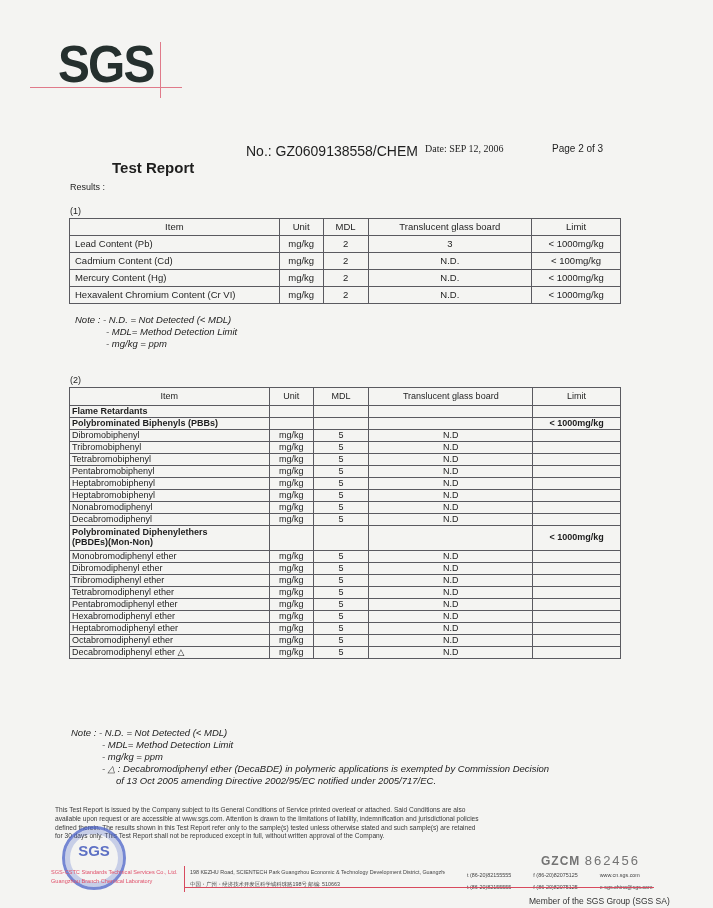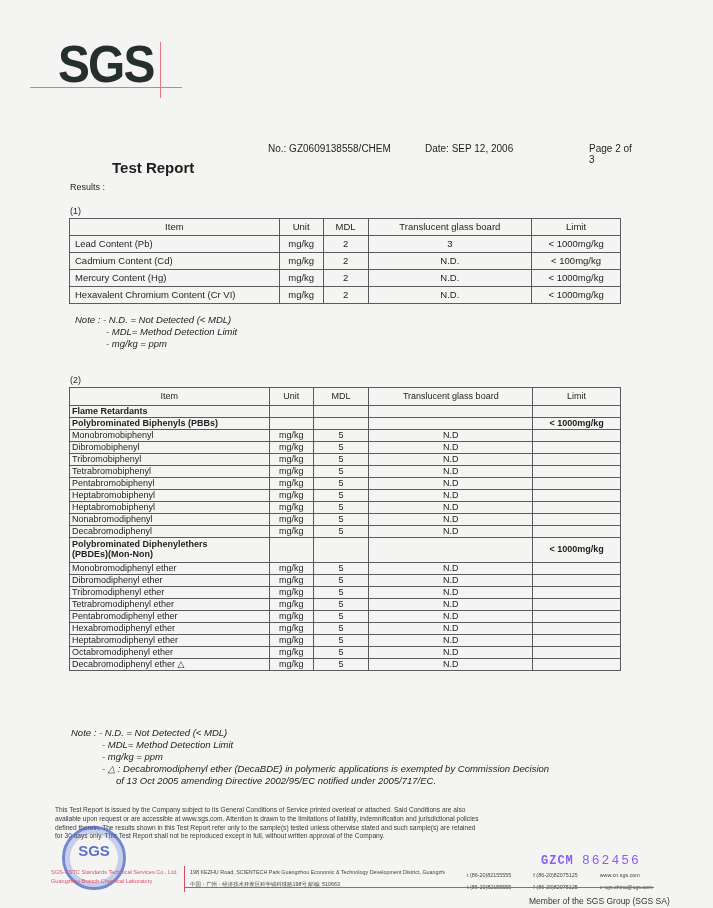--- a/index.html
+++ b/index.html
@@ -14,23 +14,23 @@
     font-family: "Liberation Sans", sans-serif; font-weight: bold;
     font-size: 52px; letter-spacing: -2px; color: #25302e;
     transform: scaleX(0.92); transform-origin: left top;
     line-height: 52px;
   }
   .logo-hline { position: absolute; left: 30px; top: 87px; width: 152px; height: 1px; background: #e07a8a; }
   .logo-vline { position: absolute; left: 160px; top: 42px; width: 1px; height: 56px; background: #e07a8a; }
 
   .header { position: absolute; top: 139px; left: 112px; width: 520px; height: 20px; }
   .header .title { position: absolute; left: 0; top: 0; font-weight: bold; font-size: 15px; margin-top: 20px; }
-  .header .no { position: absolute; left: 156px; top: 4px; font-size: 10px; }
-  .header .date { position: absolute; left: 313px; top: 4px; font-size: 10px; }
-  .header .page { position: absolute; left: 440px; top: 4px; font-size: 10px; margin-left: 37px; }
+  .header .no { position: absolute; left: 134px; top: 4px; font-size: 14px; }
+  .header .date { position: absolute; left: 313px; top: 4px; font-size: 10px; font-family: Liberation Serif, serif; }
+  .header .page { position: absolute; left: 440px; top: 4px; font-size: 10px; }
 
   .results { position: absolute; left: 70px; top: 182px; font-size: 9px; }
   .sec-label { position: absolute; font-size: 9px; }
 
   table.t { position: absolute; border-collapse: collapse; font-size: 9.5px; }
   table.t td, table.t th {
     border: 1px solid #5a5a60; padding: 0 5px; font-weight: normal;
     white-space: nowrap; line-height: 1.1;
   }
   table.t th { text-align: center; }
@@ -56,21 +56,21 @@
   }
   .stamp {
     position: absolute; left: 62px; top: 826px; width: 58px; height: 58px;
     border-radius: 50%; border: 3px solid #4b63c9; opacity: 0.75;
     box-shadow: inset 0 0 0 5px rgba(75,99,201,0.35);
   }
   .stamp .st-txt {
     position: absolute; left: 0; right: 0; top: 13px; text-align: center;
     font-weight: bold; font-size: 15px; color: #2b44b5;
   }
-  .serial { position: absolute; left: 541px; top: 853px; color: #8b5cf6; font-weight: bold; font-size: 12px; letter-spacing: 1px; font-family: Liberation Mono, monospace; }
+  .serial { position: absolute; left: 541px; top: 853px; color: #737373; font-weight: bold; font-size: 12px; letter-spacing: 1px; }
   .serial .num { font-size: 13px; letter-spacing: 2px; font-weight: normal; }
   .company {
     position: absolute; left: 51px; top: 868px; color: #e0506a; font-size: 5.6px; line-height: 9px; white-space: nowrap;
   }
   .addr {
     position: absolute; left: 190px; top: 868px; font-size: 5.4px; line-height: 9px; color: #444; white-space: nowrap;
   }
   .addr .col { display: inline-block; margin-right: 22px; }
   .red-vline { position: absolute; left: 184px; top: 866px; width: 1px; height: 26px; background: #d84a5e; }
   .red-hline { position: absolute; left: 184px; top: 887px; width: 470px; height: 1px; background: #d84a5e; }
@@ -175,27 +175,20 @@
   <tr class="hd">
     <td class="item">Polybrominated Biphenyls (PBBs)</td>
     <td></td>
         <td></td>
         <td></td>
     <td class="c">&lt; 1000mg/kg</td>
   </tr>
   </tbody>
     <tbody id="pbb-body">
       <tr>
-        <td class="item">Monobromobiphenyl</td>
-        <td class="c">mg/kg</td>
-        <td class="c">5</td>
-        <td class="c">N.D</td>
-        <td class="c"></td>
-      </tr>
-      <tr>
         <td class="item">Dibromobiphenyl</td>
         <td class="c">mg/kg</td>
         <td class="c">5</td>
         <td class="c">N.D</td>
         <td class="c"></td>
       </tr>
       <tr>
         <td class="item">Tribromobiphenyl</td>
         <td class="c">mg/kg</td>
         <td class="c">5</td>

